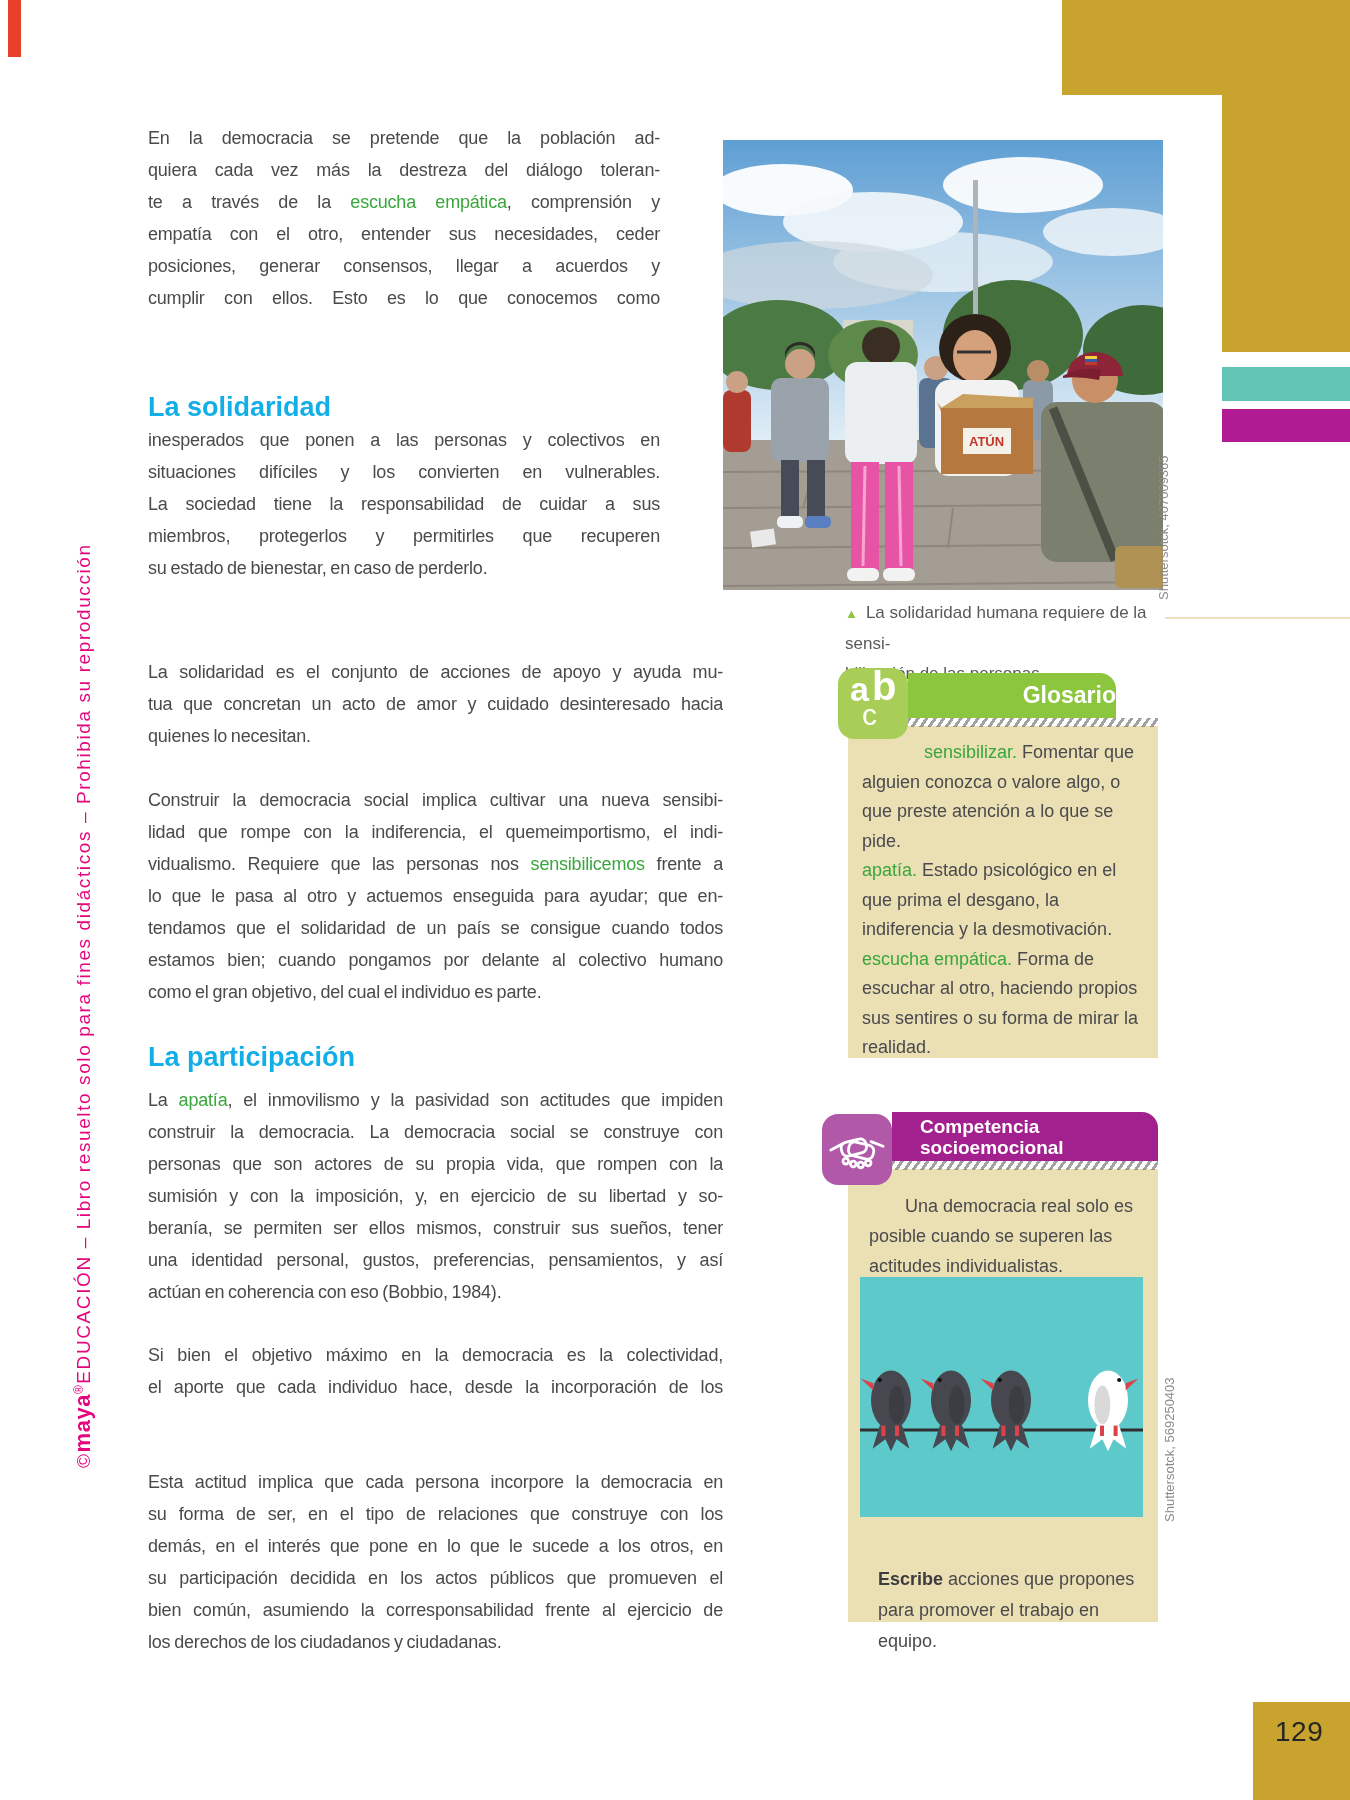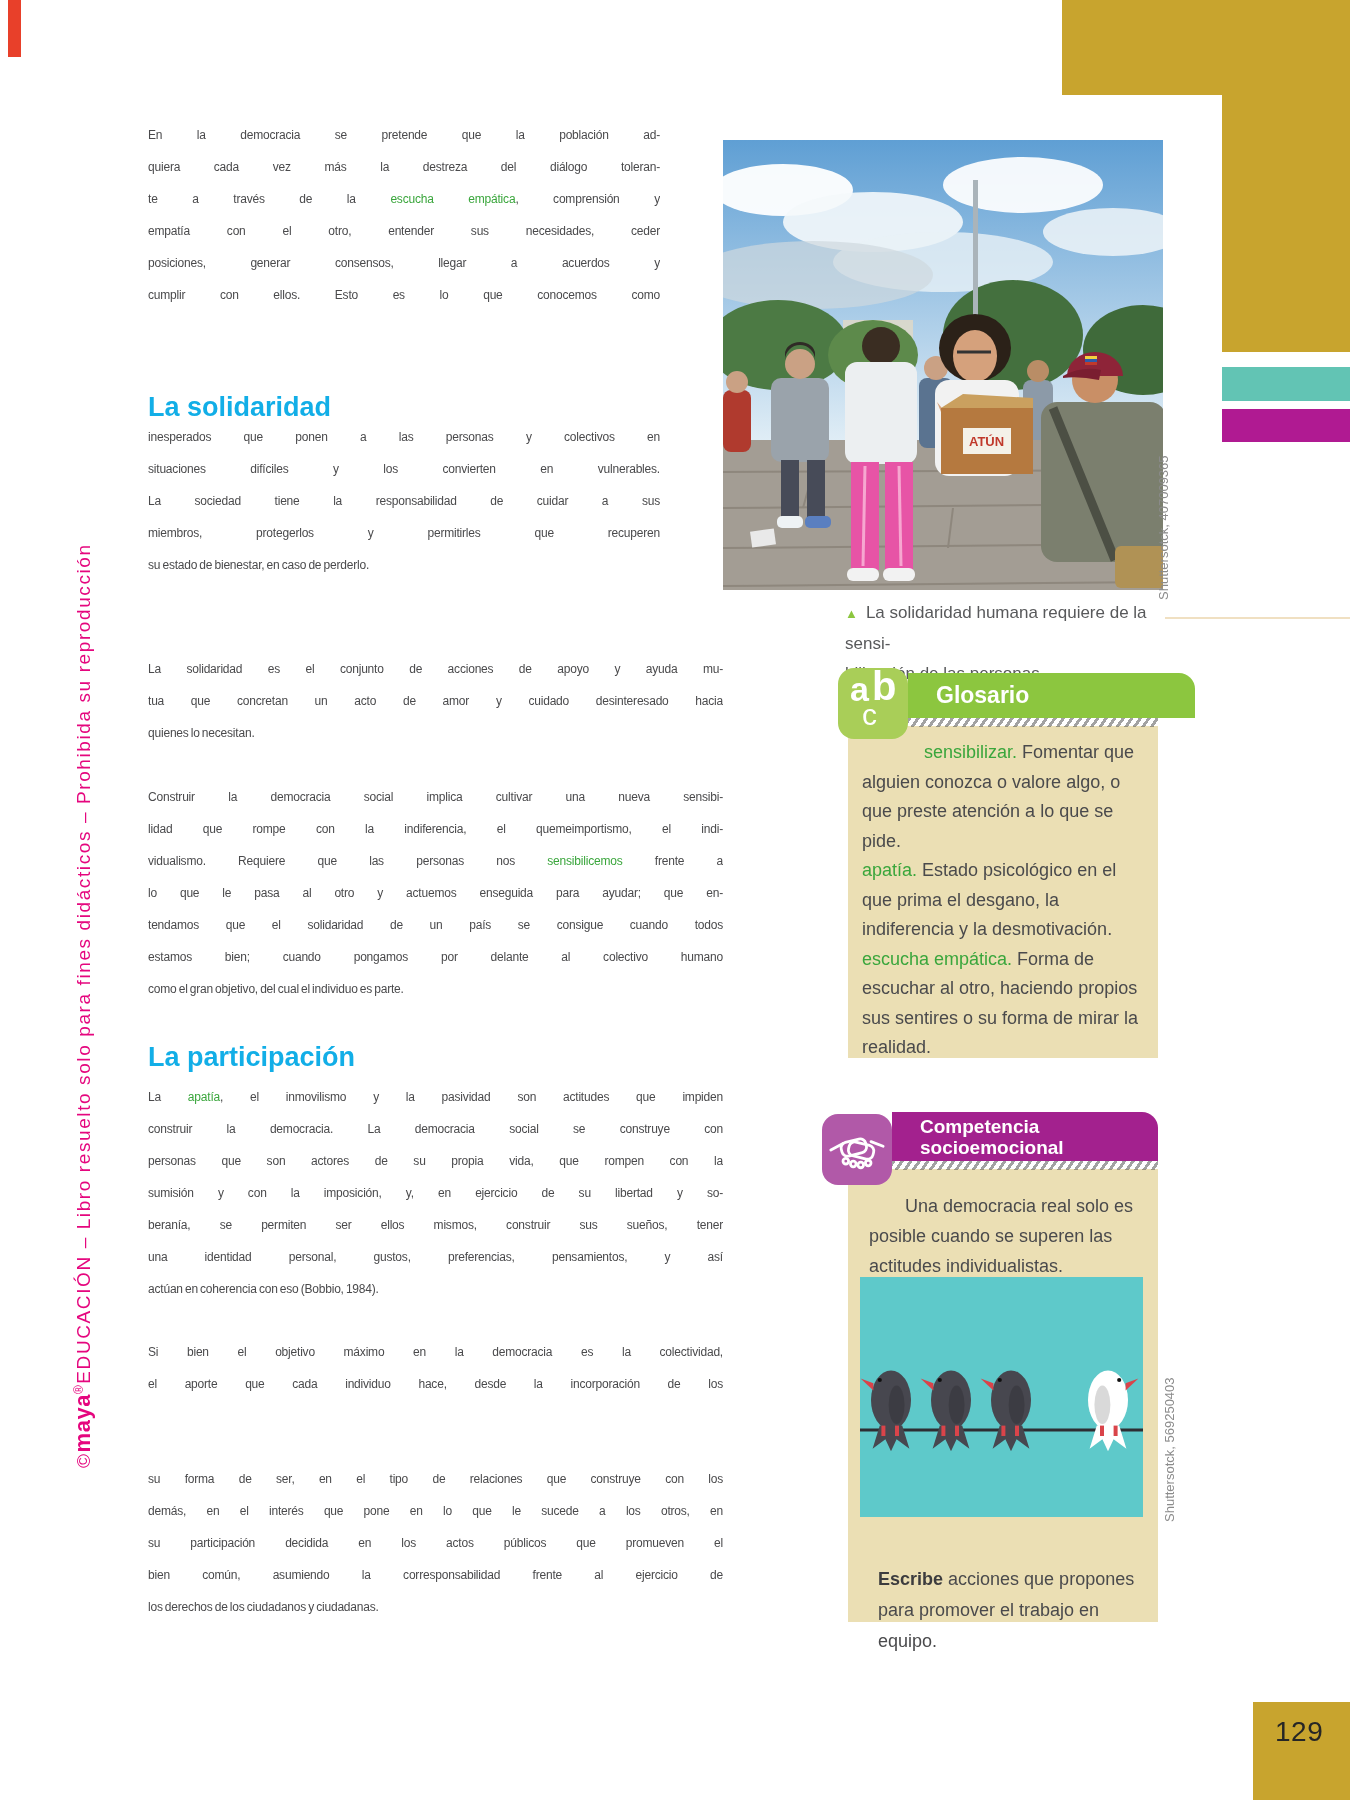--- a/index.html
+++ b/index.html
@@ -14,43 +14,43 @@
   .gold-c{position:absolute;left:1220px;top:1702px;width:130px;height:124px;background:var(--gold);margin-left:33px;}
   .pagenum{margin:14px 0 0 22px;font-size:28px;color:var(--pageNum);letter-spacing:.5px;}
   .fline{position:absolute;left:1165px;top:617px;width:185px;height:2px;background:#f0e0c2;}
   
   .vside{position:absolute;left:70px;top:1468px;transform:rotate(-90deg);transform-origin:0 0;
          white-space:nowrap;font-size:19px;letter-spacing:1.6px;color:var(--pink);}
   .vside .brand{font-weight:bold;font-size:22px;letter-spacing:.5px;}
   .vside .reg{font-size:12px;vertical-align:super;}
   
   .para{position:absolute;left:148px;}
-  .para .tline{width:512px;height:32px;font-size:12px;letter-spacing:-.2px;word-spacing:-1px;
+  .para .tline{width:512px;height:32px;font-size:18px;letter-spacing:-.2px;word-spacing:-1px;
                text-align:justify;text-align-last:justify;overflow:hidden;white-space:nowrap;}
   .para.wide .tline{width:575px;}
   .para .tline.tlast{text-align-last:left;}
   .accent-green{color:var(--green);}
   .p1{top:128px;} .p2{top:430px;} .p3{top:662px;} .p4{top:790px;}
   .p5{top:1090px;} .p6{top:1345px;} .p7{top:1472px;}
   h2.bh{position:absolute;left:148px;margin:0;font-size:27px;font-weight:bold;color:var(--heading);}
   .h1{top:392px;} .h2{top:1042px;}
   
   .photo{position:absolute;left:723px;top:140px;width:440px;height:450px;overflow:hidden;}
   .vcredit{position:absolute;transform:rotate(-90deg);transform-origin:0 0;white-space:nowrap;
            font-size:13px;color:var(--credit);}
   .c1{left:1156px;top:600px;} .c2{left:1162px;top:1522px;}
   .caption{position:absolute;left:845px;top:598px;width:330px;font-size:17px;line-height:30px;color:var(--caption);}
   .caption .tri{color:var(--glossHeader);font-size:13px;margin-right:8px;}
   
   .panel{position:absolute;background:var(--beige);}
   .gloss-panel{left:848px;top:726px;width:310px;height:332px;}
   .comp-panel{left:848px;top:1169px;width:310px;height:453px;}
   .boxhead{position:absolute;border-radius:0 16px 0 0;color:#fff;font-weight:bold;}
-  .gloss-head{left:908px;top:673px;width:287px;height:45px;background:var(--glossHeader);
-              font-size:23px;line-height:45px;padding-left:28px;box-sizing:border-box;}
+  .gloss-head{left:908px;top:673px;width:208px;height:45px;background:var(--glossHeader);
+              font-size:23px;line-height:45px;padding-left:28px;box-sizing:border-box;text-align:right;}
   .comp-head{left:892px;top:1112px;width:266px;height:49px;background:var(--purple);
              font-size:19px;line-height:21px;padding:4px 0 0 28px;box-sizing:border-box;}
   .hatch{position:absolute;height:9px;background:repeating-linear-gradient(125deg,
          rgba(85,85,85,.55) 0 3px,rgba(255,255,255,0) 3px 7px);}
   .gloss-hatch{left:908px;top:718px;width:250px;}
   .comp-hatch{left:892px;top:1161px;width:266px;}
   .boxicon{position:absolute;width:70px;height:71px;border-radius:16px;}
   .gloss-icon{left:838px;top:668px;background:var(--glossIcon);color:#fff;font-weight:bold;}
   .gloss-icon span{position:absolute;}
   .gi-a{left:12px;top:2px;font-size:34px;}
@@ -123,20 +123,21 @@
       <div class="tline"><span>sumisión y con la imposición, y, en ejercicio de su libertad y so-</span></div>
       <div class="tline"><span>beranía, se permiten ser ellos mismos, construir sus sueños, tener</span></div>
       <div class="tline"><span>una identidad personal, gustos, preferencias, pensamientos, y así</span></div>
       <div class="tline tlast"><span>actúan en coherencia con eso (Bobbio, 1984).</span></div>
     </div>
   <div class="para wide p6">
       <div class="tline"><span>Si bien el objetivo máximo en la democracia es la colectividad,</span></div>
       <div class="tline"><span>el aporte que cada individuo hace, desde la incorporación de los</span></div>
     </div>
   <div class="para wide p7">
+      <div class="tline"><span>Esta actitud implica que cada persona incorpore la democracia en</span></div>
       <div class="tline"><span>su forma de ser, en el tipo de relaciones que construye con los</span></div>
       <div class="tline"><span>demás, en el interés que pone en lo que le sucede a los otros, en</span></div>
       <div class="tline"><span>su participación decidida en los actos públicos que promueven el</span></div>
       <div class="tline"><span>bien común, asumiendo la corresponsabilidad frente al ejercicio de</span></div>
       <div class="tline tlast"><span>los derechos de los ciudadanos y ciudadanas.</span></div>
     </div>
 
   <div class="photo">
     <svg width="440" height="450" viewBox="0 0 440 450">
       <defs>

